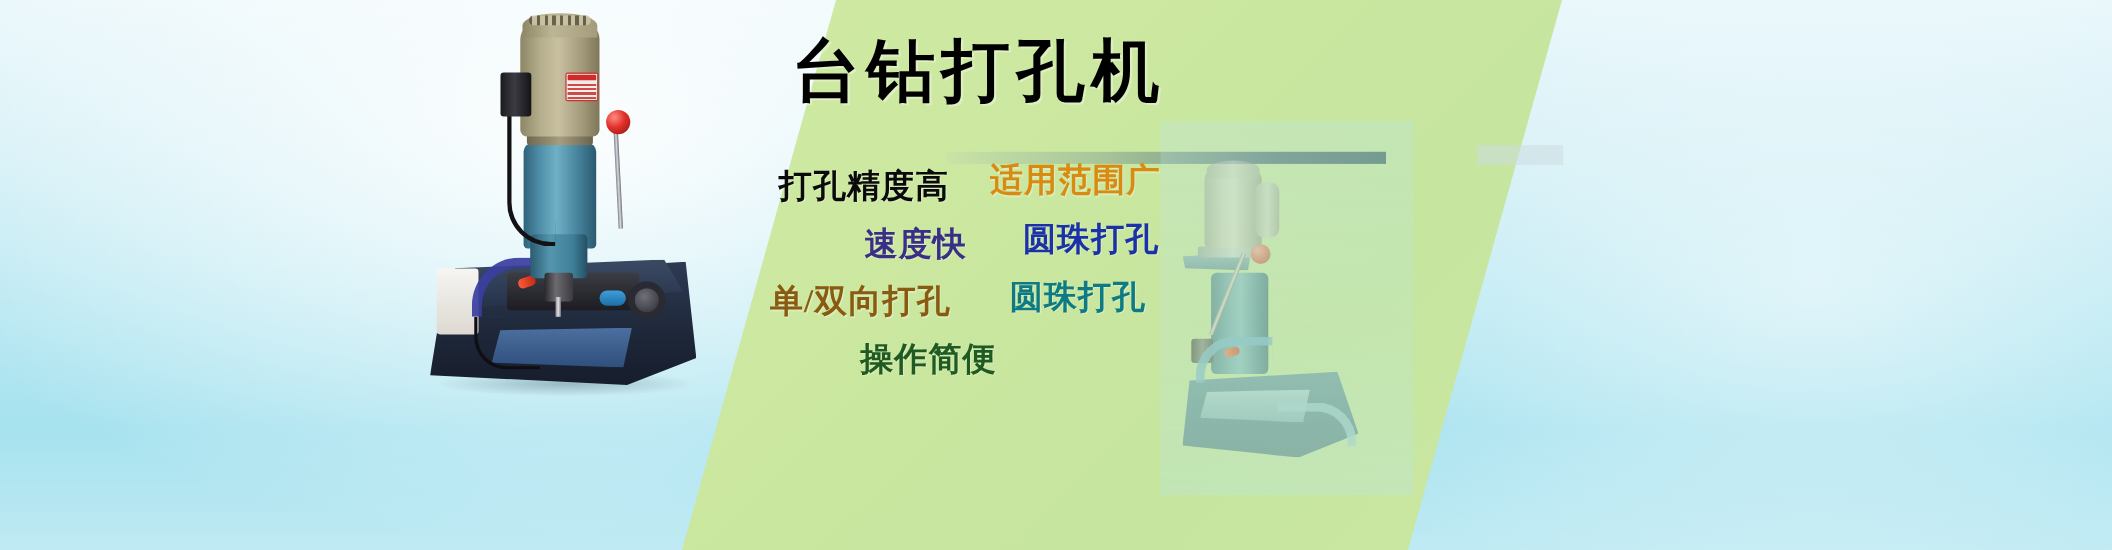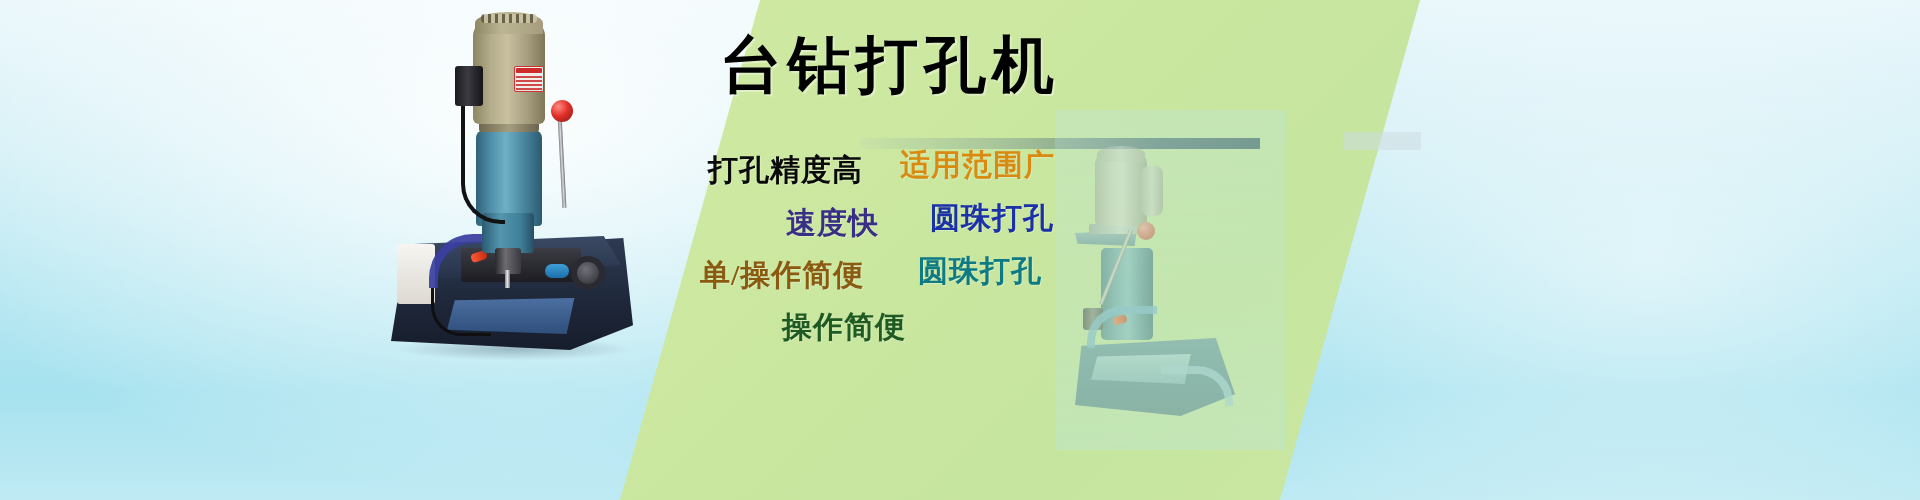--- a/index.html
+++ b/index.html
@@ -372,21 +372,21 @@
     <div class="title">台钻打孔机</div>
   </div>
 
   <div class="divider"></div>
 
   <div class="features">
     <div class="feat f1" style="color:#d98a10">适用范围广</div>
     <div class="feat f0" style="color:#0a0a0a">打孔精度高</div>
     <div class="feat f2" style="color:#3a2f86">速度快</div>
     <div class="feat f3" style="color:#1b31a8">圆珠打孔</div>
-    <div class="feat f4" style="color:#8a5a10">单/操作简便</div>
+    <div class="feat f4" style="color:#8a5a10">单/双向打孔</div>
     <div class="feat f5" style="color:#0d7a84">圆珠打孔</div>
     <div class="feat f6" style="color:#1f5a22">操作简便</div>
   </div>
 
   <div class="corner-swatch"></div>
 
   <div class="machine machine-right">
     <div class="m-part mr-base"></div>
     <div class="m-part mr-plate"></div>
     <div class="m-part mr-hose2"></div>

